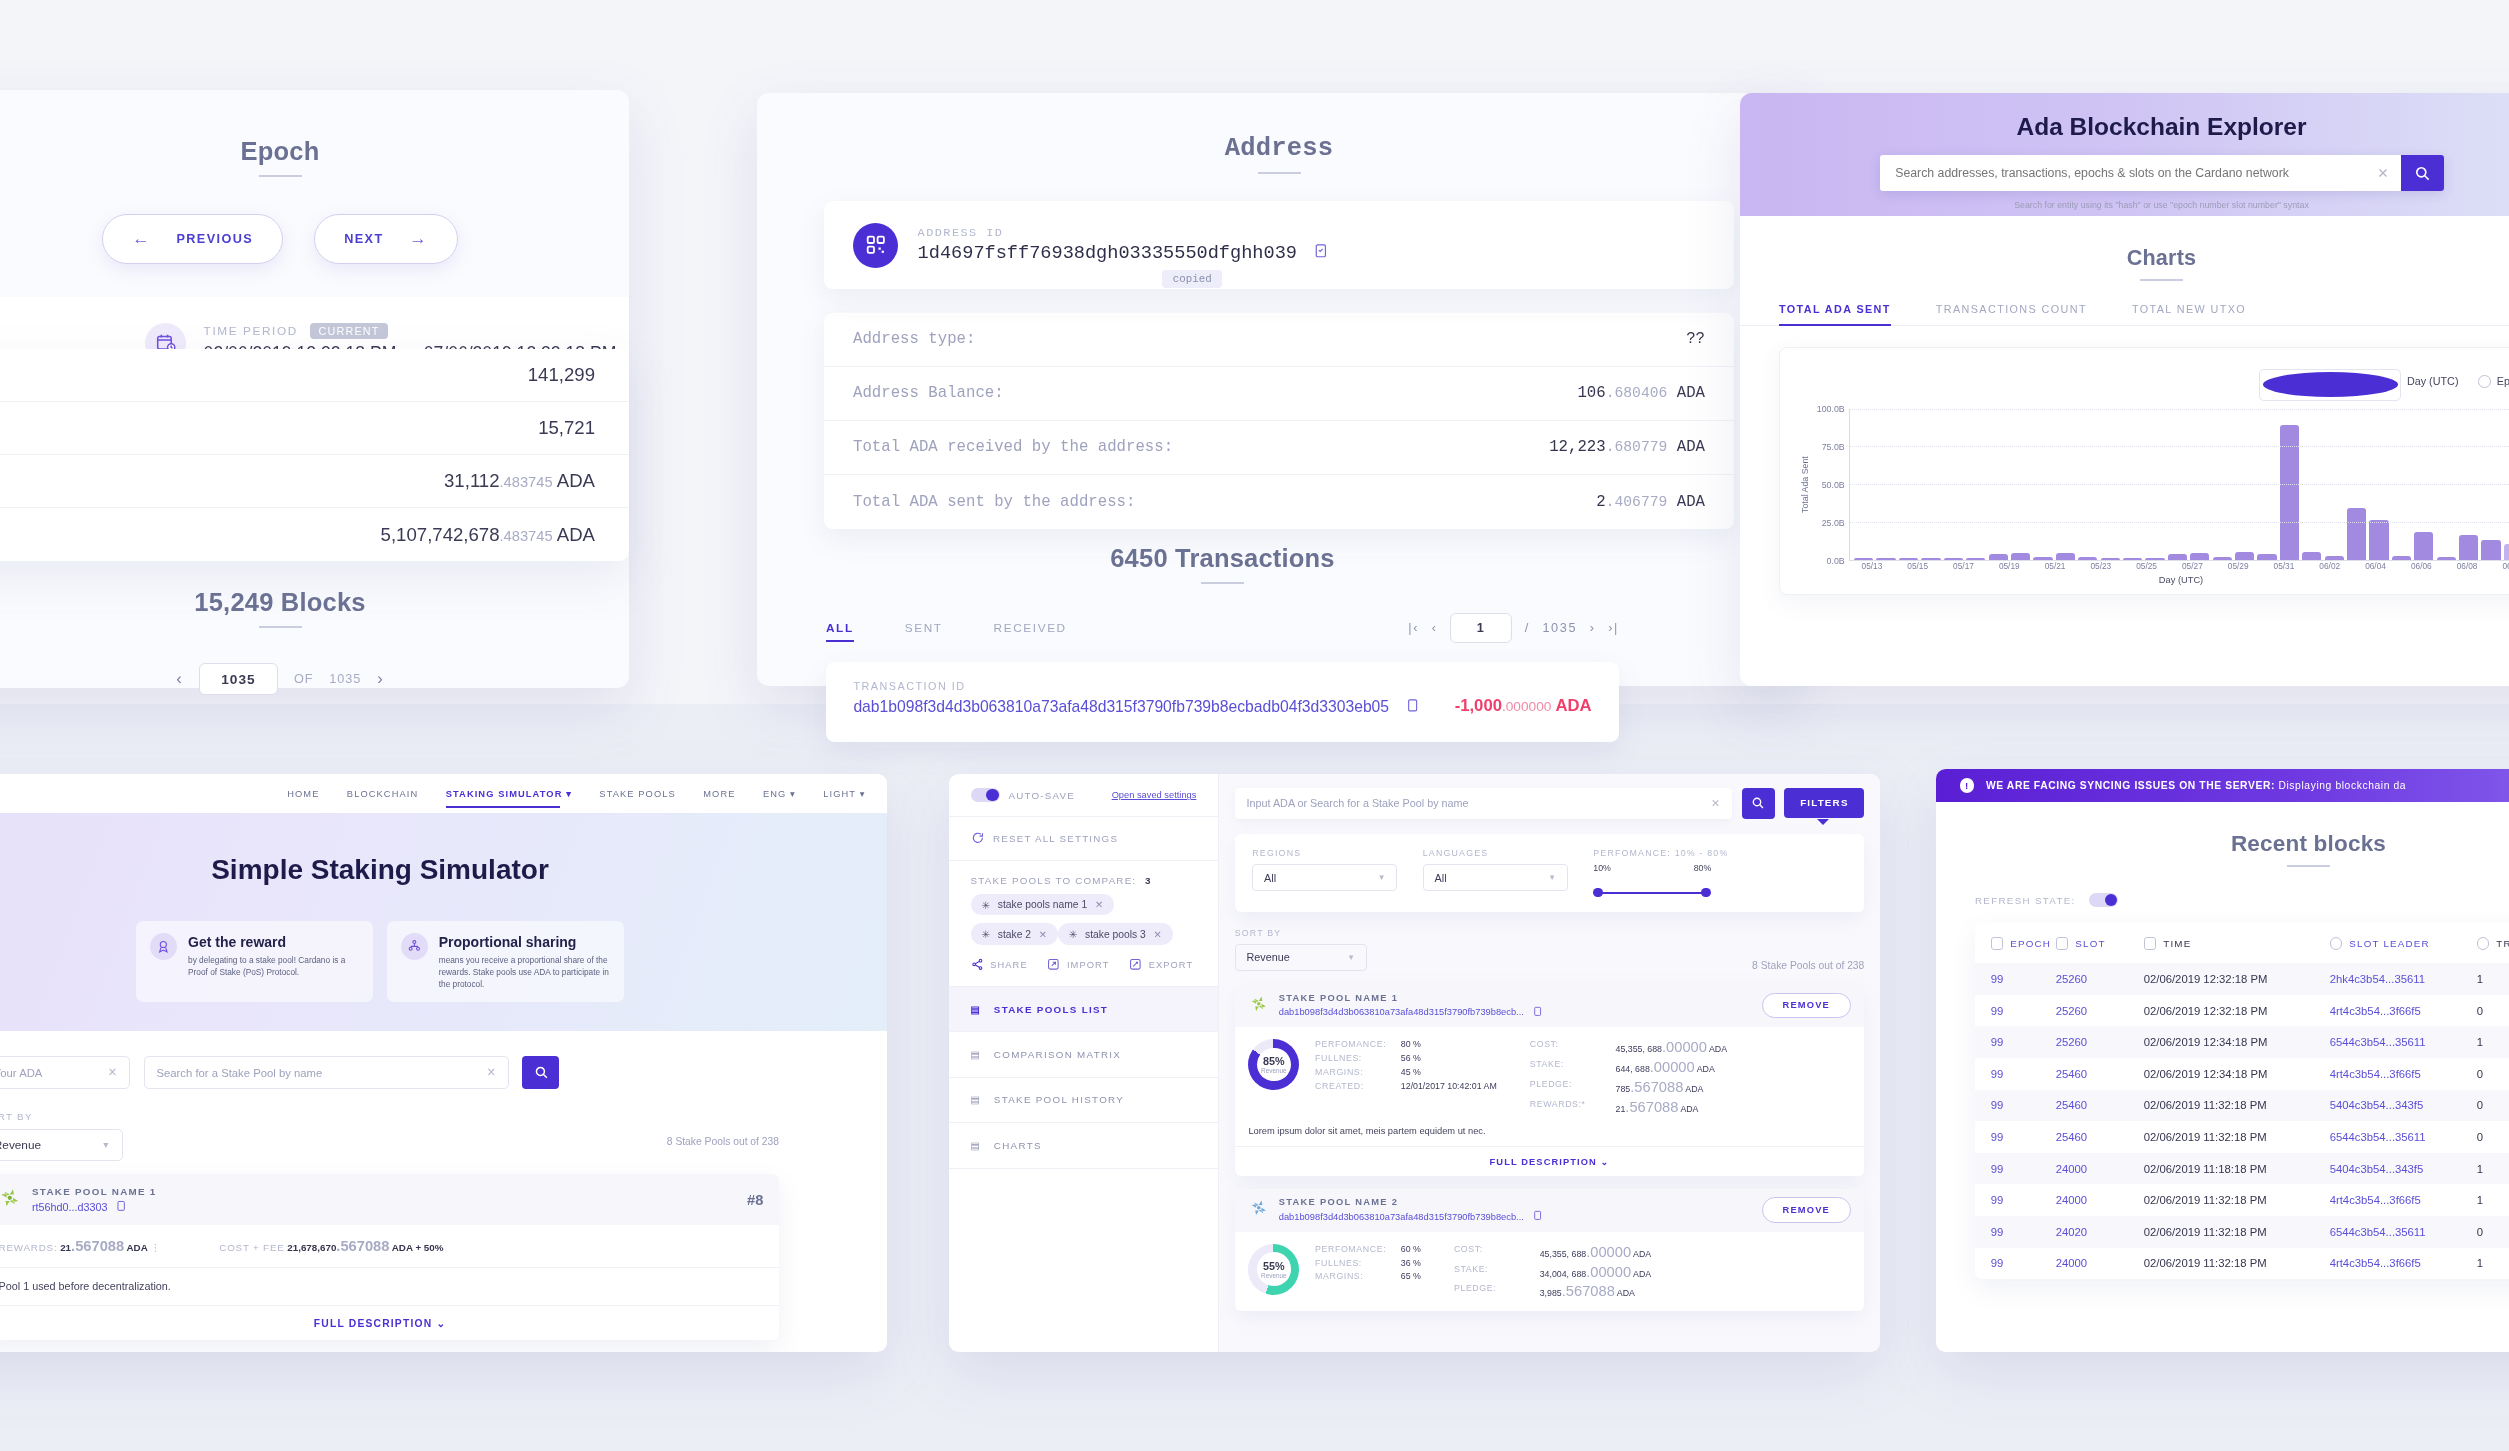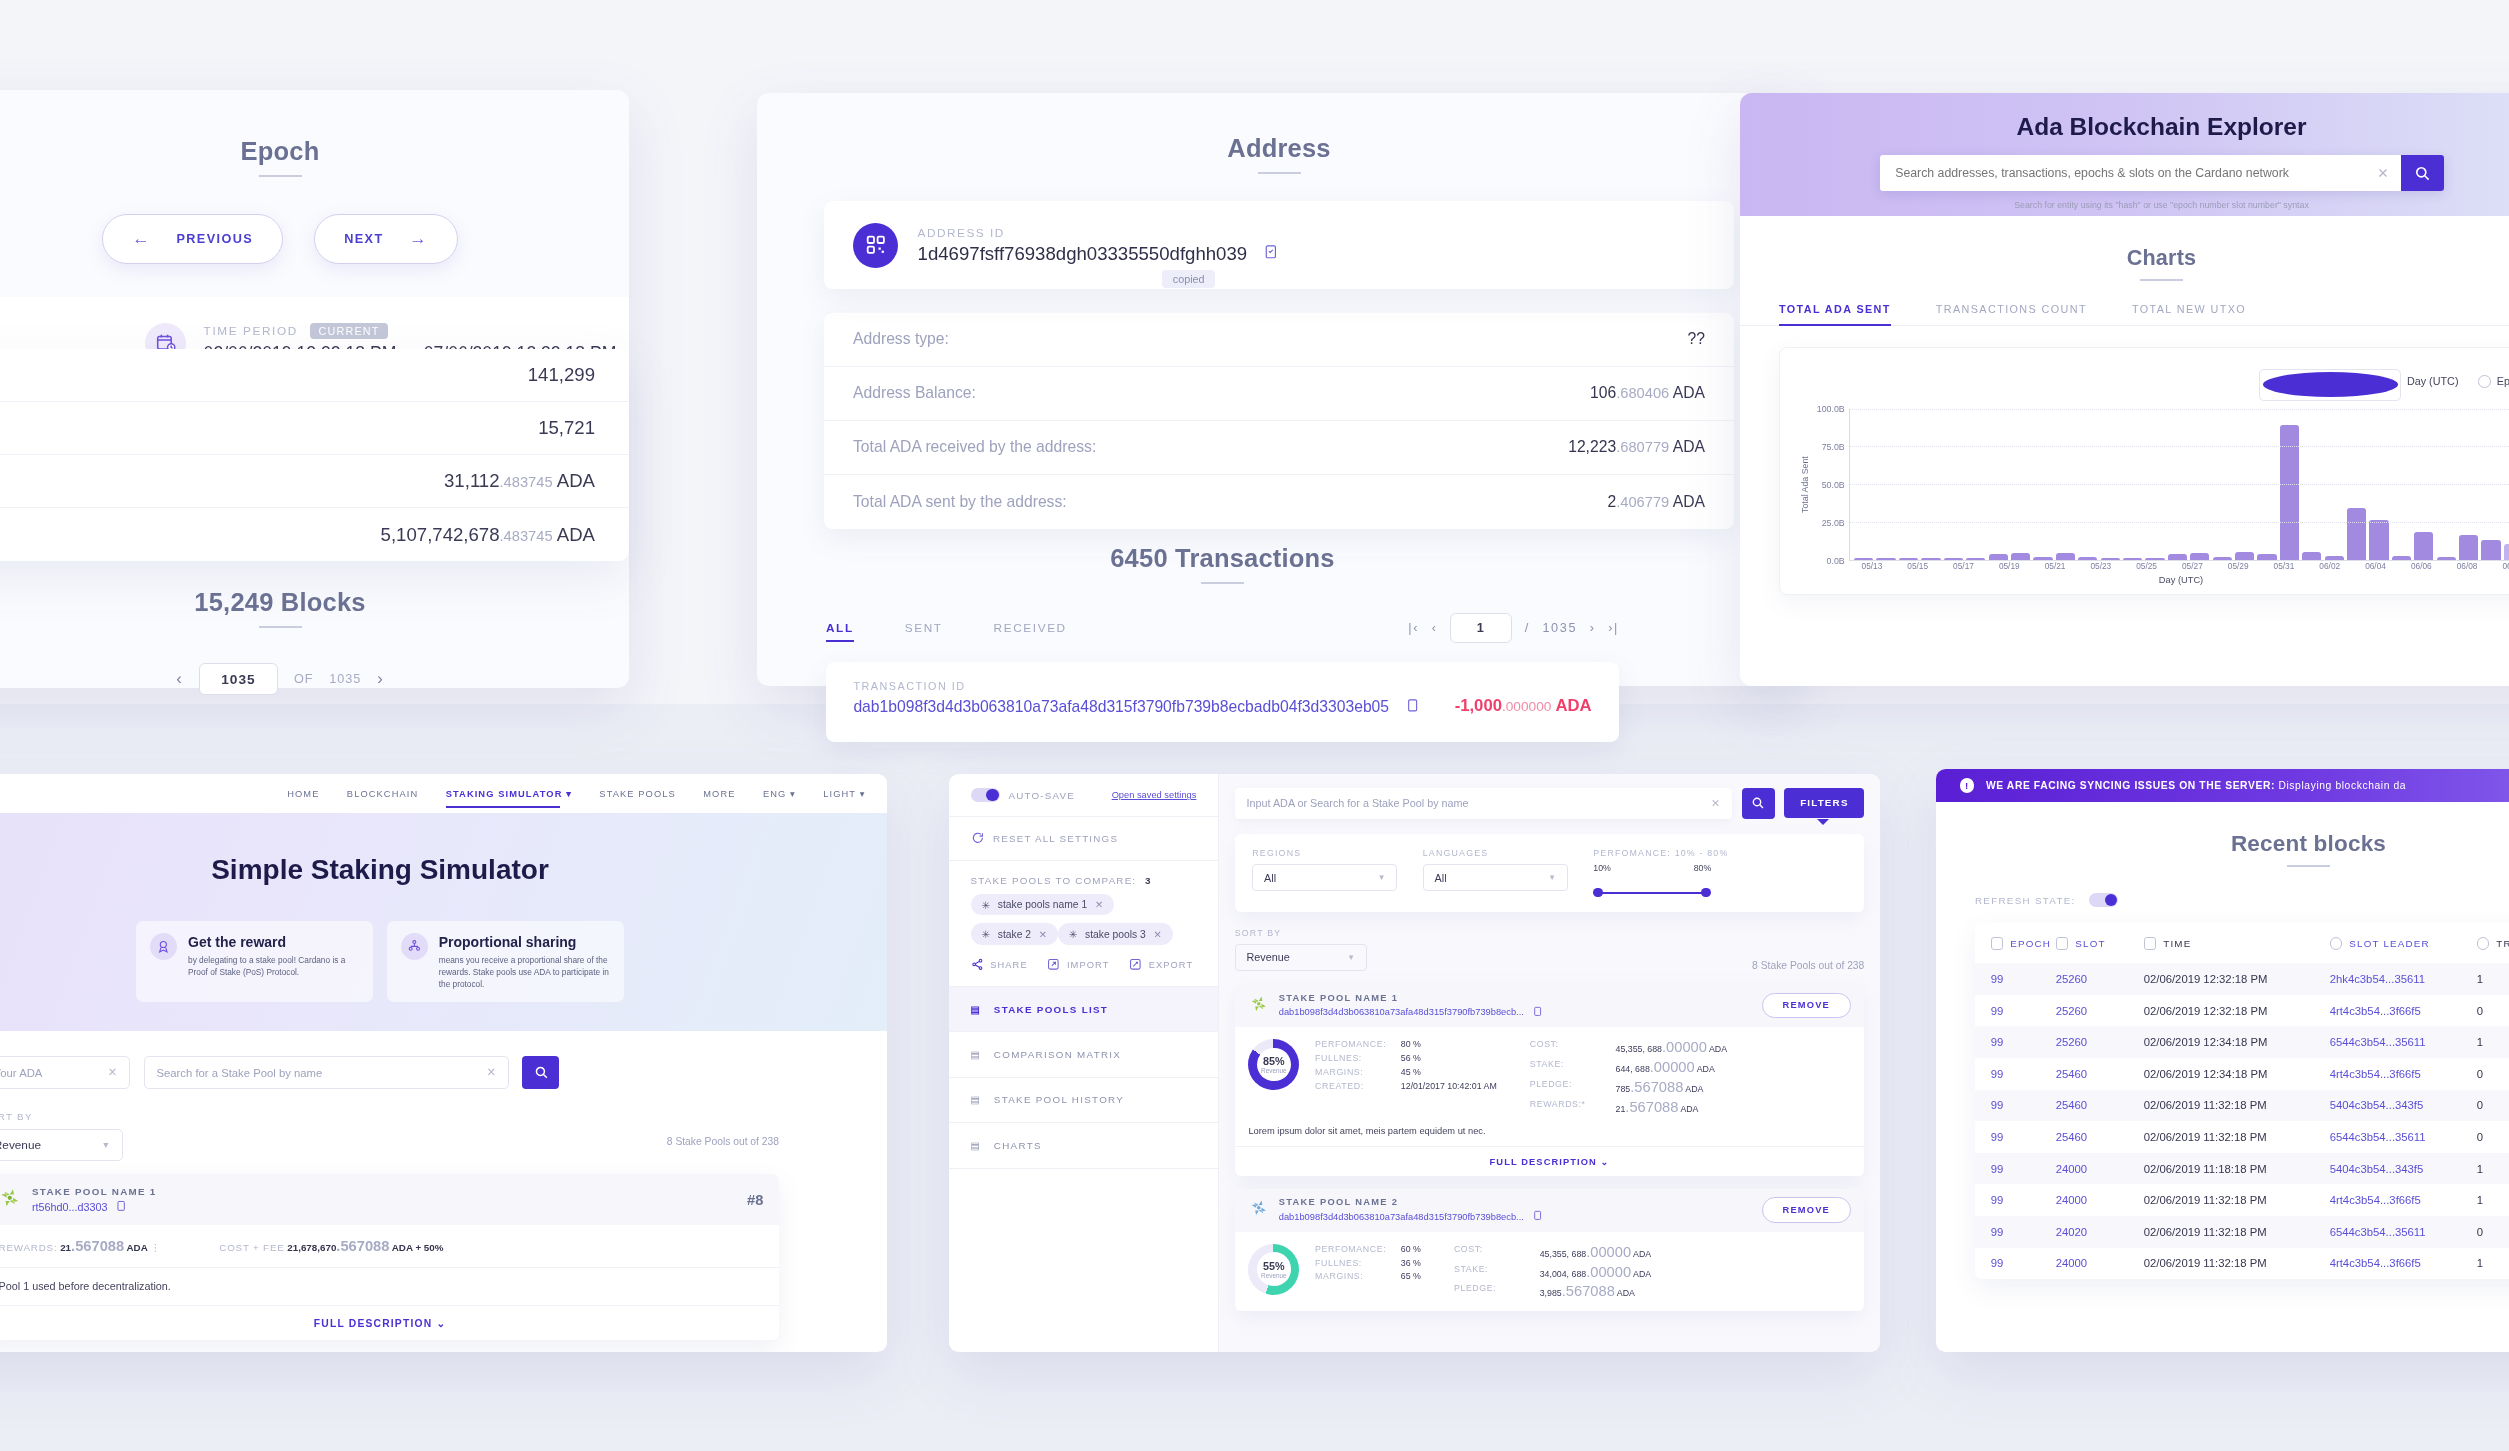--- a/index.html
+++ b/index.html
@@ -43,21 +43,21 @@
   .frac { color:#a8abc4; font-size:14.7px; }
   .unit { color:#3a3a55; }
   #blocks-title { position:absolute; left:-69px; top:588px; width:698px; }
   .pager { display:flex; align-items:center; justify-content:center; gap:15.7px; margin-top:35px;
            font-size:12.7px; color:#a8abc4; letter-spacing:1px; }
   .pager .pgbox { border:1px solid #dcdeea; border-radius:5.9px; padding:7.8px 21.6px; color:#3a3a55; font-weight:700; font-size:13.7px; background:#fff;}
   .pager .chev { color:#7c7fa0; font-size:16.7px; }
 
   
   #address-panel { left:757px; top:93px; width:1044px; height:593px; background:#fafbfe; border-radius:11.8px;
-                   box-shadow:0 21.6px 59px rgba(90,95,160,.13); overflow:hidden; }
+                   box-shadow:0 21.6px 59px rgba(90,95,160,.13); overflow:hidden;font-family:Liberation Mono, monospace; }
   #address-panel .hdr { padding:41px 0 27.4px; }
   .addr-id-card { margin:0 67px; background:#fff; border-radius:8.8px; box-shadow:0 9.8px 27.4px rgba(90,95,160,.09);
                   display:flex; align-items:center; gap:19.6px; padding:21.6px 29px; position:relative; }
   .qr-circle { width:45px; height:45px; border-radius:50%; background:#4b2fd4; display:flex; align-items:center; justify-content:center; flex:0 0 auto;}
   .addr-lbl { font-size:11.8px; letter-spacing:1.5px; color:#b3b7cd; }
   .addr-val { font-size:18.6px; color:#2f2f4a; margin-top:2.9px; display:flex; gap:15.7px;}
   .copy-ico { color:#6f63d8; }
   .copied-tip { position:absolute; left:338px; top:69px; background:#edeefa; color:#8a8fae; font-size:10.8px;
                 padding:2.9px 10.8px; border-radius:3.9px; }
   .addr-table { margin:23.5px 67px 0; background:#fff; border-radius:8.8px; box-shadow:0 9.8px 27.4px rgba(90,95,160,.09); }

